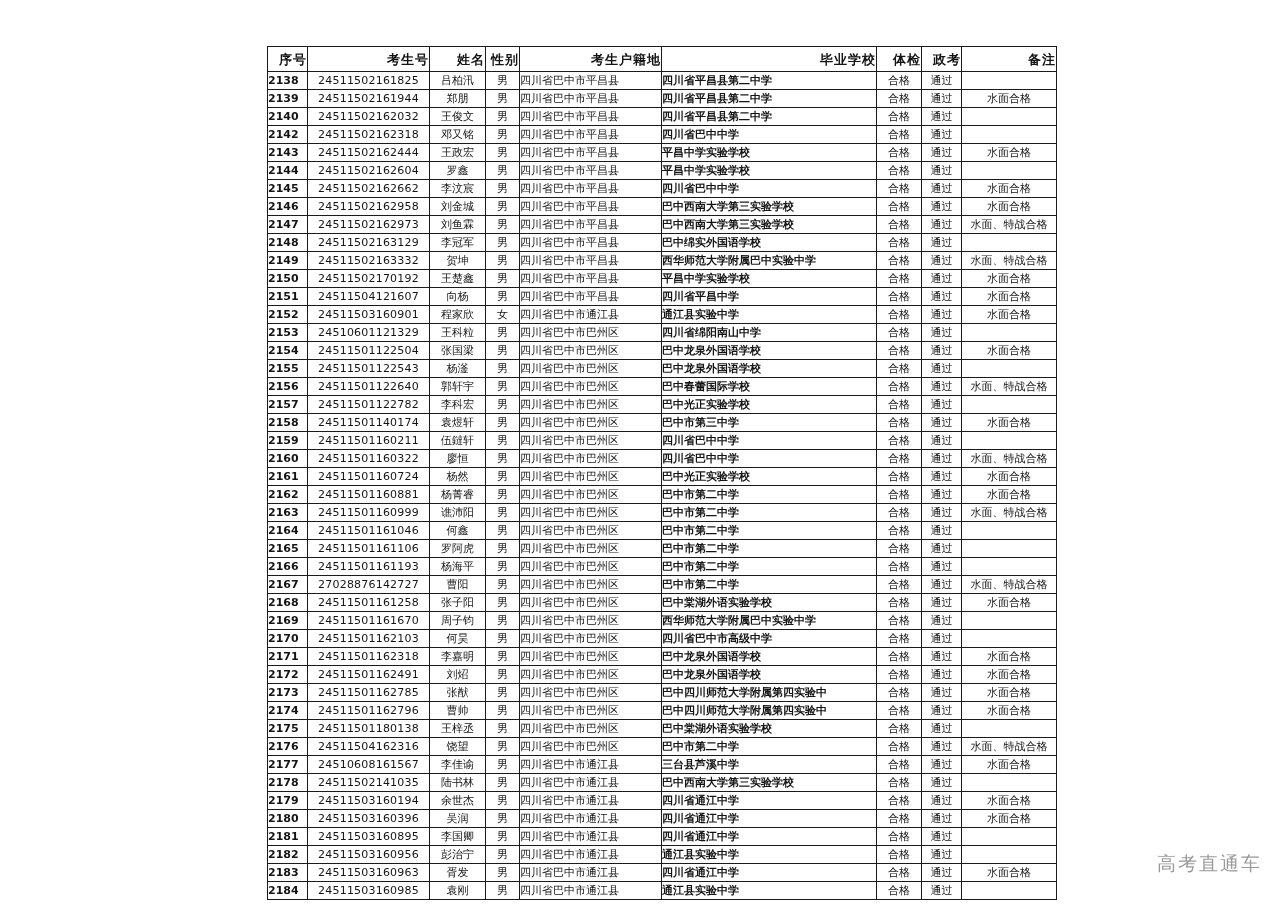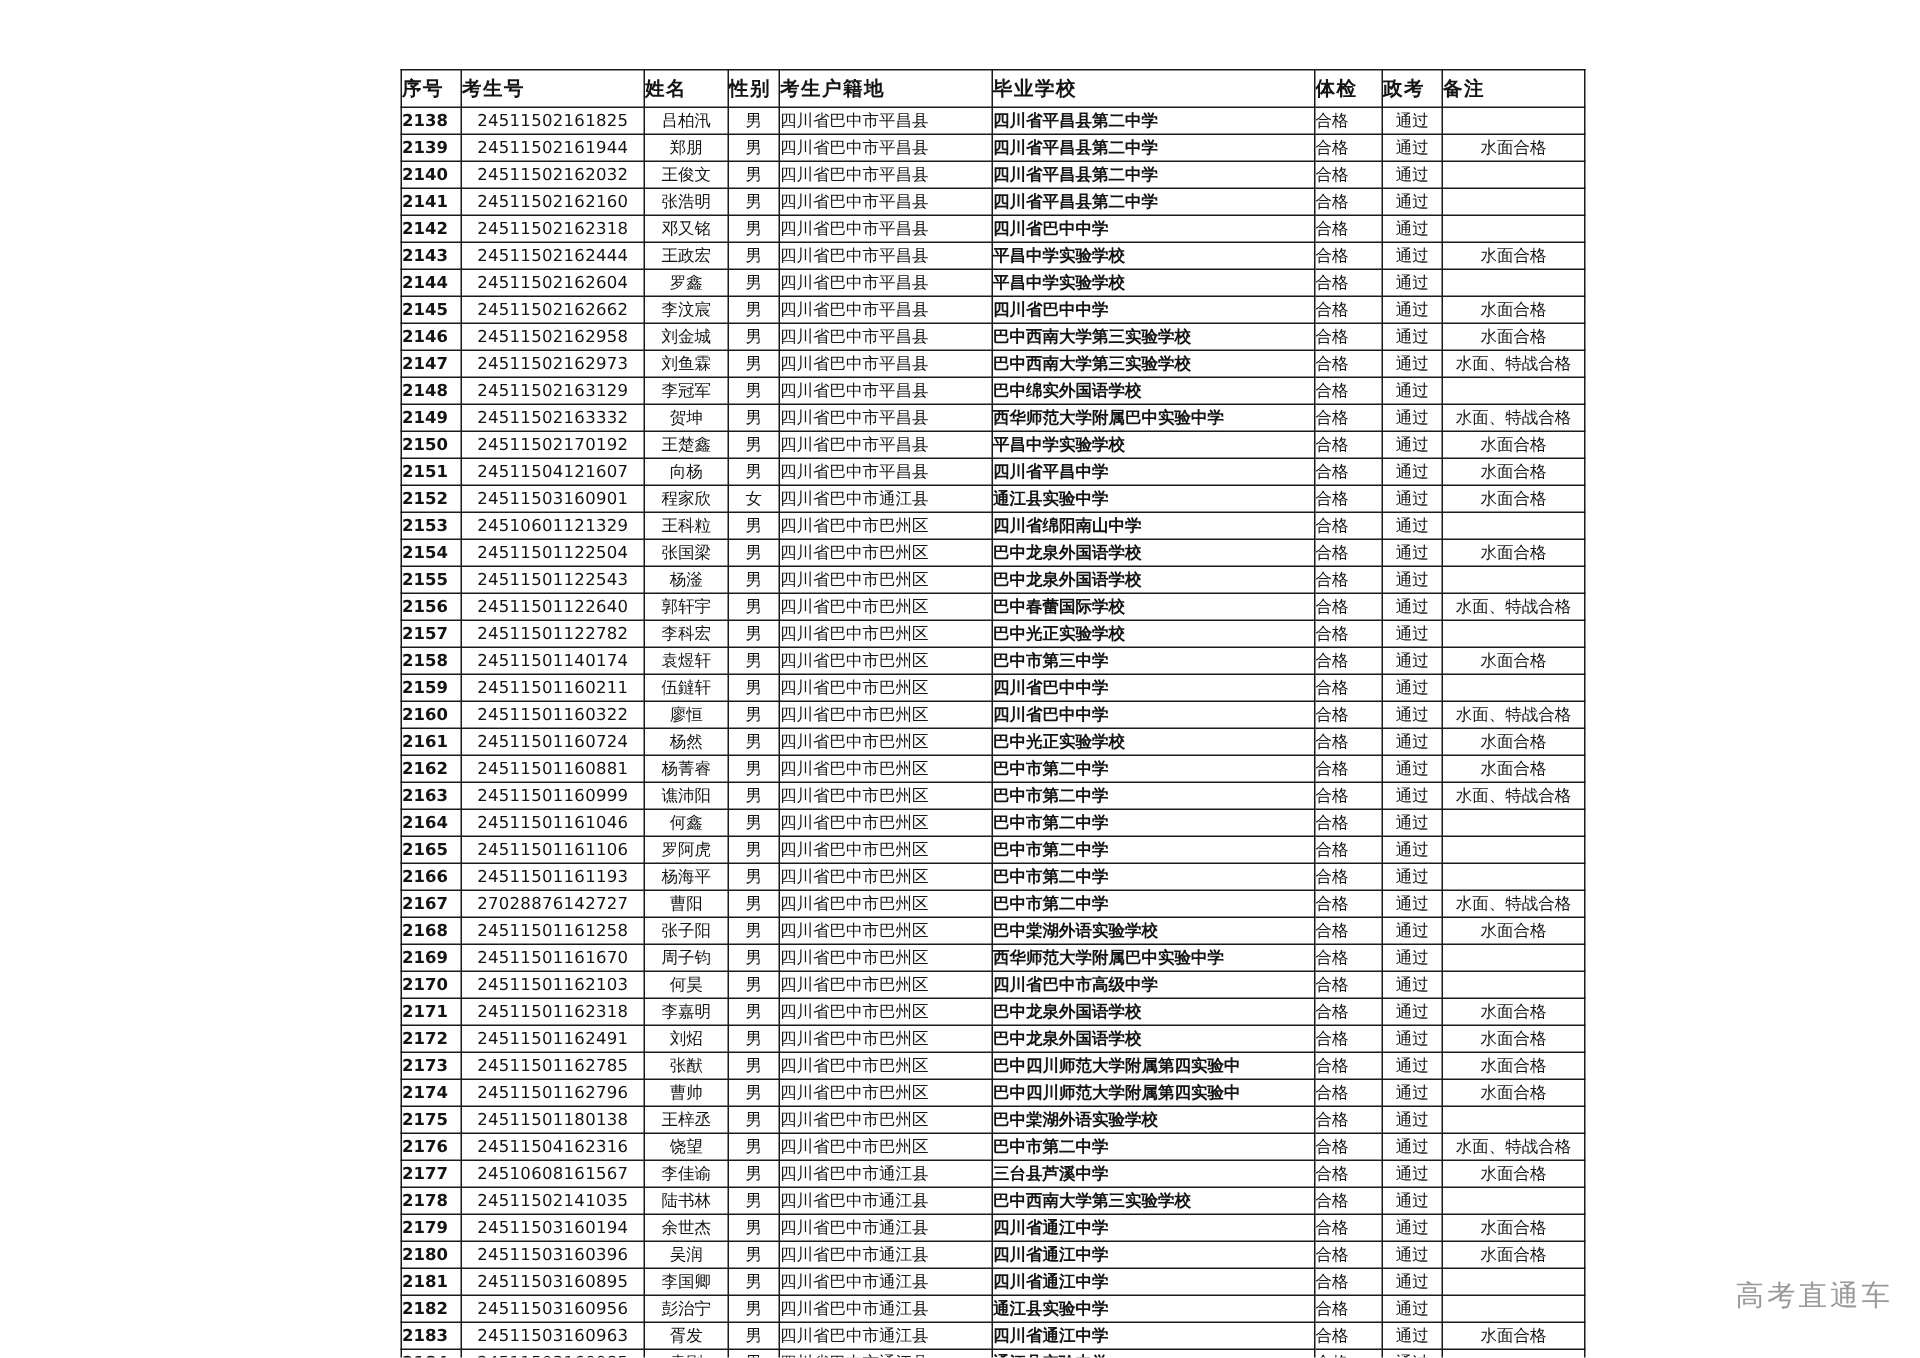--- a/index.html
+++ b/index.html
@@ -41,41 +41,41 @@
     padding: 0;
     height: 17px;
     vertical-align: middle;
     overflow: hidden;
     white-space: nowrap;
   }
   table.roster thead th {
     font-size: 13px;
     font-weight: bold;
     height: 24px;
-    text-align: left;
+    text-align: right;
     letter-spacing: 1px;
   }
   
   col.c-idx     { width: 40px; }
   col.c-exam    { width: 122px; }
   col.c-name    { width: 56px; }
   col.c-gender  { width: 34px; }
   col.c-domicile{ width: 142px; }
   col.c-school  { width: 215px; }
   col.c-physical{ width: 45px; }
   col.c-political{ width: 40px; }
   col.c-remark  { width: 95px; }
 
   td.idx      { text-align: left; font-weight: bold; }
   td.exam     { text-align: center; letter-spacing: .2px; }
   td.name     { text-align: center; }
   td.gender   { text-align: center; }
   td.domicile { text-align: left; padding-left: 3px; }
   td.school   { text-align: left; padding-left: 3px; font-weight: bold; }
-  td.physical { }
+  td.physical { text-align: center; }
   td.political{ text-align: center; margin-top: 10px; }
   td.remark   { text-align: center; }
 
   #watermark {
     position: absolute;
     right: 18px;
     bottom: 28px;
     font-size: 19px;
     color: #9a9a9a;
     letter-spacing: 2px;
@@ -142,31 +142,20 @@
             <td class="exam">24511502162032</td>
             <td class="name">王俊文</td>
             <td class="gender">男</td>
             <td class="domicile">四川省巴中市平昌县</td>
             <td class="school">四川省平昌县第二中学</td>
             <td class="physical">合格</td>
             <td class="political">通过</td>
             <td class="remark"></td>
           </tr>
           <tr>
-            <td class="idx">2141</td>
-            <td class="exam">24511502162160</td>
-            <td class="name">张浩明</td>
-            <td class="gender">男</td>
-            <td class="domicile">四川省巴中市平昌县</td>
-            <td class="school">四川省平昌县第二中学</td>
-            <td class="physical">合格</td>
-            <td class="political">通过</td>
-            <td class="remark"></td>
-          </tr>
-          <tr>
             <td class="idx">2142</td>
             <td class="exam">24511502162318</td>
             <td class="name">邓又铭</td>
             <td class="gender">男</td>
             <td class="domicile">四川省巴中市平昌县</td>
             <td class="school">四川省巴中中学</td>
             <td class="physical">合格</td>
             <td class="political">通过</td>
             <td class="remark"></td>
           </tr>

